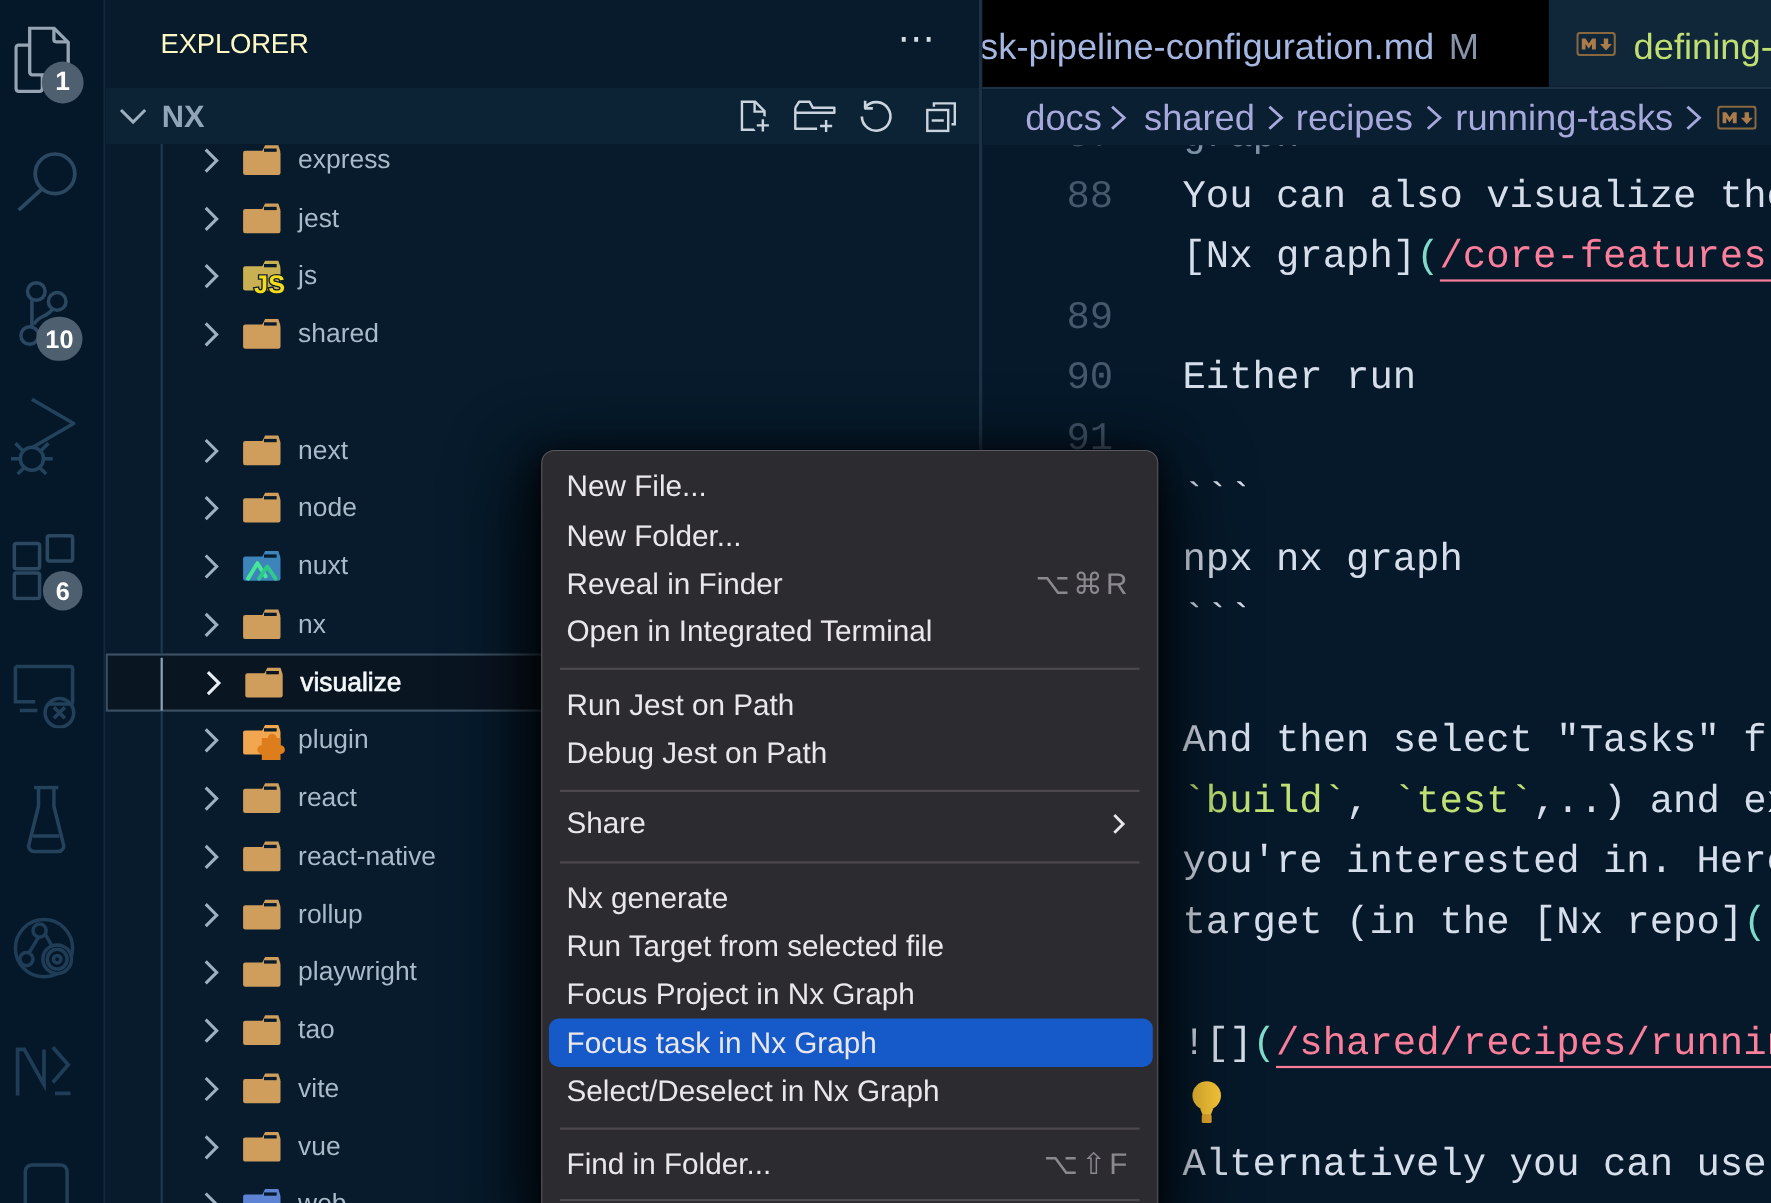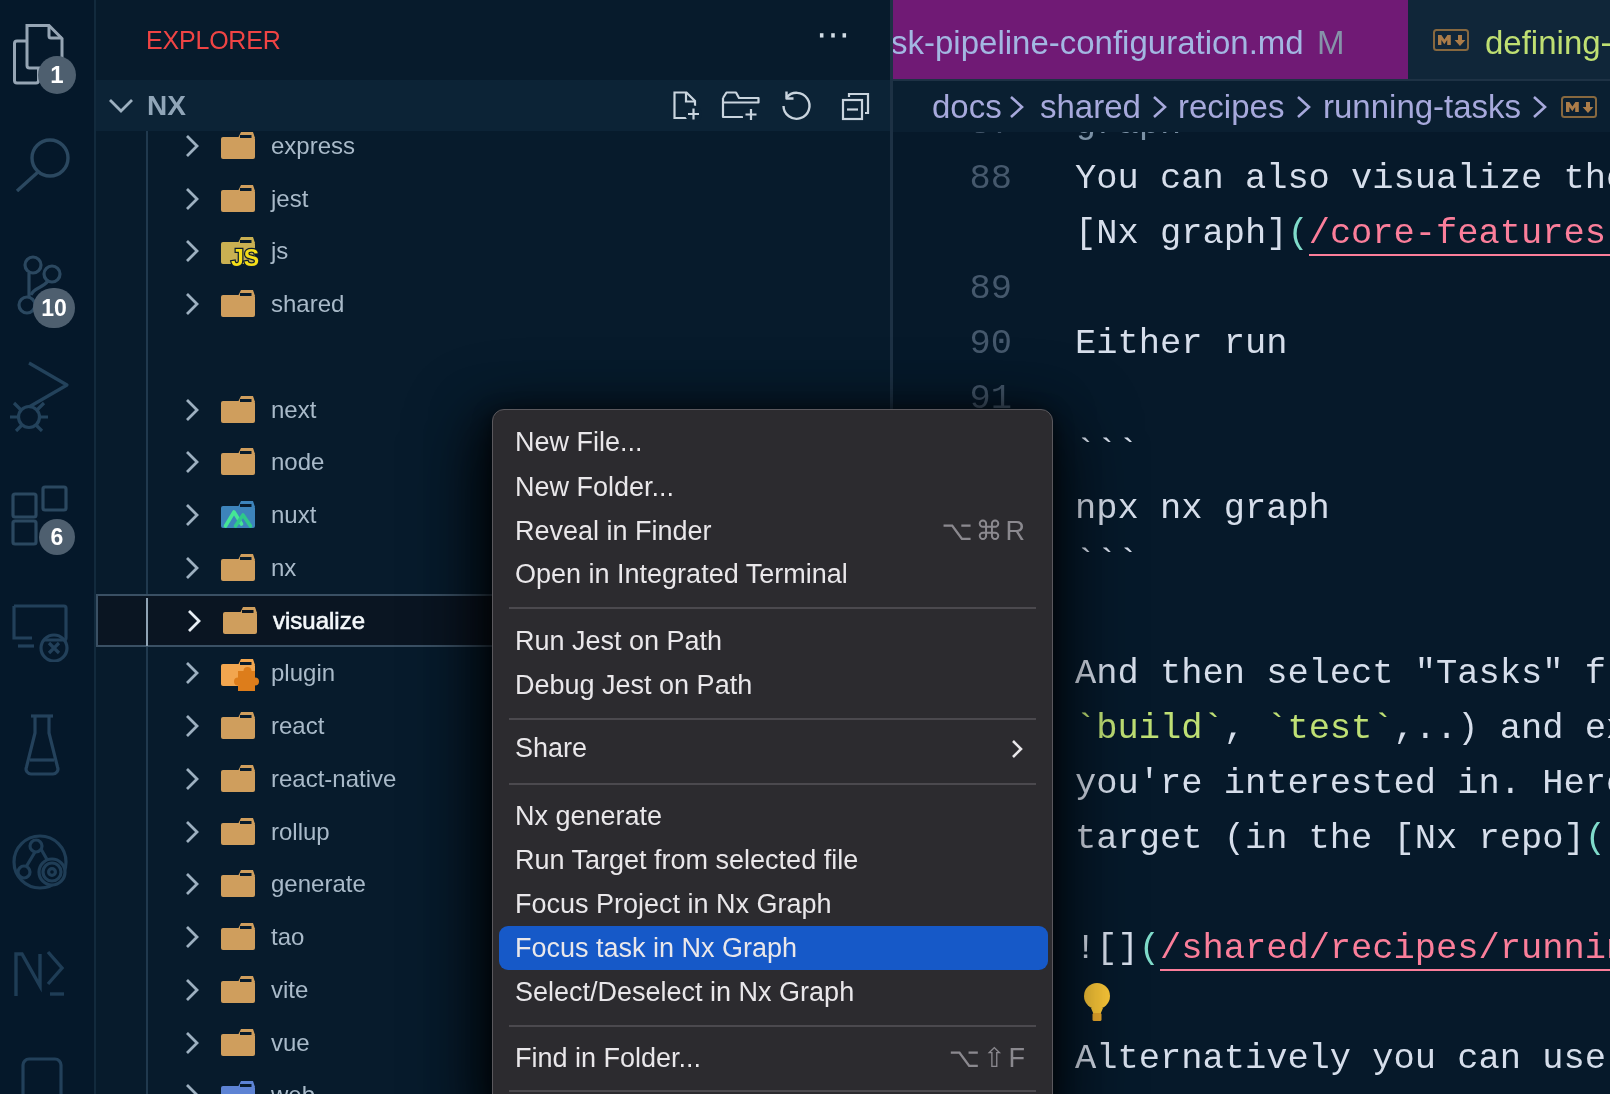--- a/index.html
+++ b/index.html
@@ -4,36 +4,36 @@
   html,body{margin:0;padding:0;background:#06192a;}
   #app{position:relative;width:1610px;height:1094px;overflow:hidden;background:#06192a;
        font-family:"Liberation Sans",sans-serif;}
   .abs{position:absolute;}
   
   #abar{position:absolute;left:0;top:0;width:94px;height:1094px;background:#05182a;border-right:2px solid #122a3d;}
   .badge{position:absolute;background:#4e5f6f;color:#fff;font-weight:bold;
          display:flex;align-items:center;justify-content:center;border-radius:99px;}
   
   #sbar{position:absolute;left:96px;top:0;width:794px;height:1094px;background:#071b2c;overflow:hidden;}
-  #sbtitle{position:absolute;left:50px;top:26px;font-size:25px;letter-spacing:-0.2px;color:#ef4444;}
+  #sbtitle{position:absolute;left:50px;top:26px;font-size:25px;letter-spacing:-0.2px;color:#fef9c3;}
   #sbdots{position:absolute;left:720px;top:14px;font-size:34px;color:#d2dde6;letter-spacing:2px;}
   #nxhead{position:absolute;left:0;top:80px;width:794px;height:51px;background:#0c2336;}
   #nxlbl{position:absolute;left:51px;top:50%;transform:translateY(-50%);font-size:28px;font-weight:bold;color:#90a5b8;}
   .hic{position:absolute;top:9px;}
   .row{position:absolute;left:0;width:794px;height:52.75px;margin-top:-1.5px;}
   .chev{position:absolute;left:88px;top:50%;transform:translateY(-50%);}
   .fold{position:absolute;left:125px;top:50%;transform:translateY(-50%);}
   .lbl{position:absolute;left:175px;top:50%;transform:translateY(-50%);font-size:24px;color:#a9bac9;white-space:nowrap;}
   #guide{position:absolute;left:50px;top:131px;width:2px;height:963px;background:#20394e;}
   .sel{background:#0a1522;border:2px solid #3a5064;box-sizing:border-box;}
   .sel .lbl{color:#f4f8fb;-webkit-text-stroke:0.6px #f4f8fb;}
   
   #edgroup{position:absolute;left:893px;top:0;width:717px;height:1094px;background:#06192a;overflow:hidden;}
   #edborder{position:absolute;left:890px;top:0;width:3px;height:1094px;background:#1d3144;}
-  #tab1{z-index:2;position:absolute;left:0;top:0;width:615px;height:79px;background:#701a75;overflow:hidden;}
+  #tab1{z-index:2;position:absolute;left:0;top:0;width:615px;height:79px;background:#000000;overflow:hidden;}
   #tab2{z-index:2;position:absolute;left:515px;top:0;width:202px;height:79px;background:#102639;overflow:hidden;}
   #tabline{position:absolute;left:0;top:79px;width:717px;height:2px;background:#1e3245;}
   #crumbs{position:absolute;left:0;top:81px;width:717px;height:51px;background:#0a1f31;font-size:33px;color:#a7a9dc;z-index:2;}
   .cr{position:absolute;top:50%;transform:translateY(-50%);white-space:nowrap;}
   #codebg{position:absolute;left:0;top:132px;width:717px;height:962px;background:#06192a;}
   .mono{font-family:"Liberation Mono",monospace;font-size:35.4px;line-height:55px;white-space:pre;}
   #gutter{position:absolute;left:0;top:151.5px;width:119px;text-align:right;color:#45586c;}
   #code{position:absolute;left:182px;top:151.5px;color:#d6deeb;}
   .grn{color:#bfe074;}
   .teal{color:#7fdbca;}
@@ -301,21 +301,21 @@
       </div>
       <div class="row" style="top:859.50px">
         <svg class="chev" width="16" height="26" viewBox="0 0 16 26" fill="none" stroke="#9db0c0" stroke-width="2.8">
           <path d="M3 3 L13 13 L3 23"></path>
         </svg>
         <svg class="fold" style="overflow:visible" width="34" height="28" viewBox="0 0 34 28">
 <rect x="0" y="5" width="34" height="22" rx="2" fill="#cf9e5d"></rect>
 <path d="M17 6 L20 0 L32 0 L34 6 Z" fill="#cf9e5d"></path>
 <rect x="19" y="3" width="11.5" height="3" fill="#071b2c"></rect>
 </svg>
-        <span class="lbl">generate</span>
+        <span class="lbl">playwright</span>
       </div>
       <div class="row" style="top:912.25px">
         <svg class="chev" width="16" height="26" viewBox="0 0 16 26" fill="none" stroke="#9db0c0" stroke-width="2.8">
           <path d="M3 3 L13 13 L3 23"></path>
         </svg>
         <svg class="fold" style="overflow:visible" width="34" height="28" viewBox="0 0 34 28">
 <rect x="0" y="5" width="34" height="22" rx="2" fill="#cf9e5d"></rect>
 <path d="M17 6 L20 0 L32 0 L34 6 Z" fill="#cf9e5d"></path>
 <rect x="19" y="3" width="11.5" height="3" fill="#071b2c"></rect>
 </svg>

